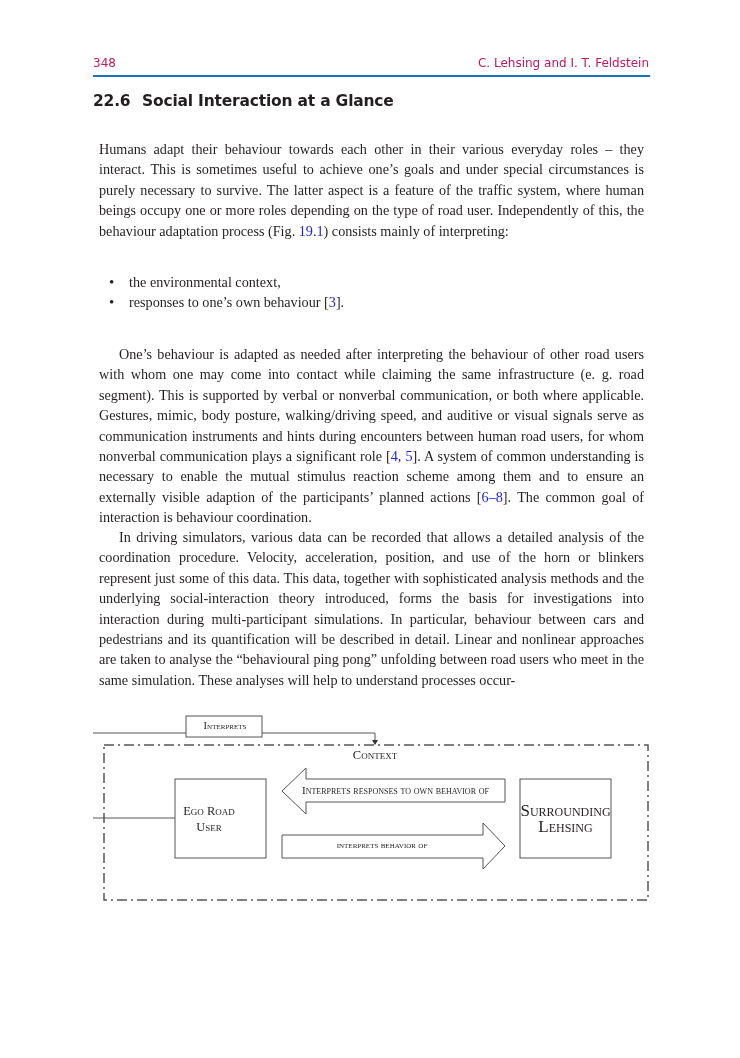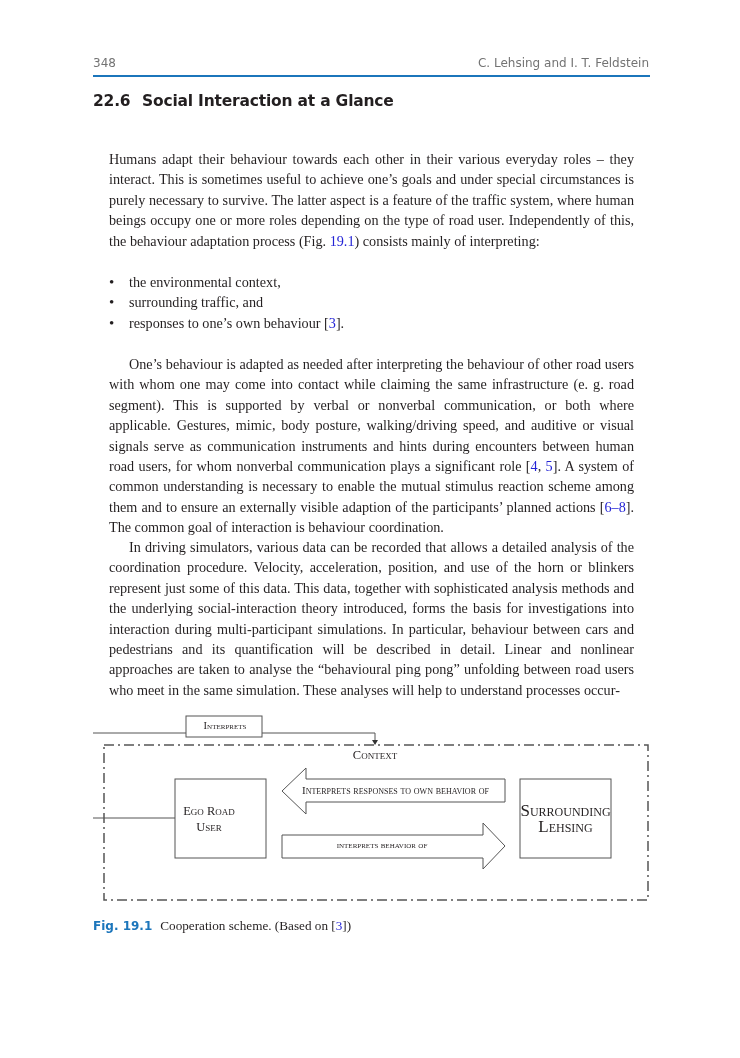--- a/index.html
+++ b/index.html
@@ -1,24 +1,24 @@
 <!DOCTYPE html>
 <html><head>
 <meta charset="utf-8">
 <style>
   html, body { margin:0; padding:0; background:#ffffff; }
   body { width:740px; height:1058px; position:relative; overflow:hidden; color:#231f20; }
-  .running-head { position:absolute; left:93px; top:56px; width:556px; height:20px; font-family:"DejaVu Sans", sans-serif; font-size:12px; color:#737373; }
+  .running-head { position:absolute; left:93px; top:56px; width:556px; height:20px; font-family:"DejaVu Sans", sans-serif; font-size:12px; color:#be185d; }
   .running-head .pg { position:absolute; left:0; top:0; }
   .running-head .authors { position:absolute; right:0; top:0; }
   .head-rule { position:absolute; left:93px; top:75px; width:557px; height:2px; background:#1b75bb; }
   .section-title { position:absolute; left:93px; top:92px; font-family:"DejaVu Sans", sans-serif; font-weight:bold; font-size:15.5px; color:#231f20; letter-spacing:-0.2px; }
   .section-title .num { display:inline-block; width:49px; }
   .body-text { position:absolute; left:93px; width:557px; font-family:"Liberation Serif", serif; font-size:14.2px; line-height:20.4px; text-align:justify; color:#231f20; }
-  .body-text p { margin:16px; }
+  .body-text p { margin:6px; }
   .indent { text-indent:20px; }
   .cite { color:#2323d6; }
   ul.bullets { position:absolute; left:93px; top:256px; margin:16px; padding:0; list-style:none; font-family:"Liberation Serif", serif; font-size:14.2px; line-height:20.4px; }
   ul.bullets li { position:relative; padding-left:20px; }
   ul.bullets li::before { content:"\2022"; position:absolute; left:0; top:0; font-size:15px; }
   .figure { position:absolute; left:0; top:0; width:740px; height:1058px; pointer-events:none; }
   .figure * { pointer-events:auto; }
   .fig-svg { position:absolute; left:0; top:700px; }
   .sc-label { position:absolute; font-family:"Liberation Serif", serif; color:#231f20; text-align:center; font-variant:small-caps; white-space:nowrap; }
   .caption { position:absolute; left:93px; top:918px; font-family:"Liberation Serif", serif; font-size:13.2px; color:#231f20; }
@@ -36,21 +36,20 @@
 <div class="section-title">
   <span class="num">22.6</span><span>Social Interaction at a Glance</span>
 </div>
 
 <div class="body-text" style="top:133px;">
   <p><span>Humans adapt their behaviour towards each other in their various everyday roles – they interact. This is sometimes useful to achieve one’s goals and under special circumstances is purely necessary to survive. The latter aspect is a feature of the traffic system, where human beings occupy one or more roles depending on the type of road user. Independently of this, the behaviour adaptation process (Fig. </span><a class="cite">19.1</a><span>) consists mainly of interpreting:</span></p>
 </div>
 
 <ul class="bullets">
   <li><span>the environmental context,</span></li>
-  <li><span>surrounding traffic, and</span></li>
   <li><span>responses to one’s own behaviour [</span><a class="cite">3</a><span>].</span></li>
 </ul>
 
 <div class="body-text" style="top:338px;">
   <p class="indent"><span>One’s behaviour is adapted as needed after interpreting the behaviour of other road users with whom one may come into contact while claiming the same infrastructure (e. g. road segment). This is supported by verbal or nonverbal communication, or both where applicable. Gestures, mimic, body posture, walking/driving speed, and auditive or visual signals serve as communication instruments and hints during encounters between human road users, for whom nonverbal communication plays a significant role [</span><a class="cite">4</a><span>, </span><a class="cite">5</a><span>]. A system of common understanding is necessary to enable the mutual stimulus reaction scheme among them and to ensure an externally visible adaption of the participants’ planned actions [</span><a class="cite">6–8</a><span>]. The common goal of interaction is behaviour coordination.</span></p>
 </div>
 
 <div class="body-text" style="top:521px;">
   <p class="indent"><span>In driving simulators, various data can be recorded that allows a detailed analysis of the coordination procedure. Velocity, acceleration, position, and use of the horn or blinkers represent just some of this data. This data, together with sophisticated analysis methods and the underlying social-interaction theory introduced, forms the basis for investigations into interaction during multi-participant simulations. In particular, behaviour between cars and pedestrians and its quantification will be described in detail. Linear and nonlinear approaches are taken to analyse the “behavioural ping pong” unfolding between road users who meet in the same simulation. These analyses will help to understand processes occur-</span></p>
 </div>
@@ -82,16 +81,13 @@
     <div>Ego Road</div>
     <div>User</div>
   </div>
   <div class="sc-label" style="left:520px; top:803px; width:91px; font-size:17px; line-height:16px;">
     <div>Surrounding</div>
     <div>Lehsing</div>
   </div>
   <div class="sc-label" style="left:288px; top:784px; width:215px; font-size:11px;">Interprets responses to own behavior of</div>
   <div class="sc-label" style="left:282px; top:840px; width:200px; font-size:9.5px;">interprets behavior of</div>
 
-  <div class="caption">
-    <span class="fig-label">Fig. 19.1</span><span>Cooperation scheme. (Based on [</span><a class="cite">3</a><span>])</span>
-  </div>
 </div>
 
 </body></html>

